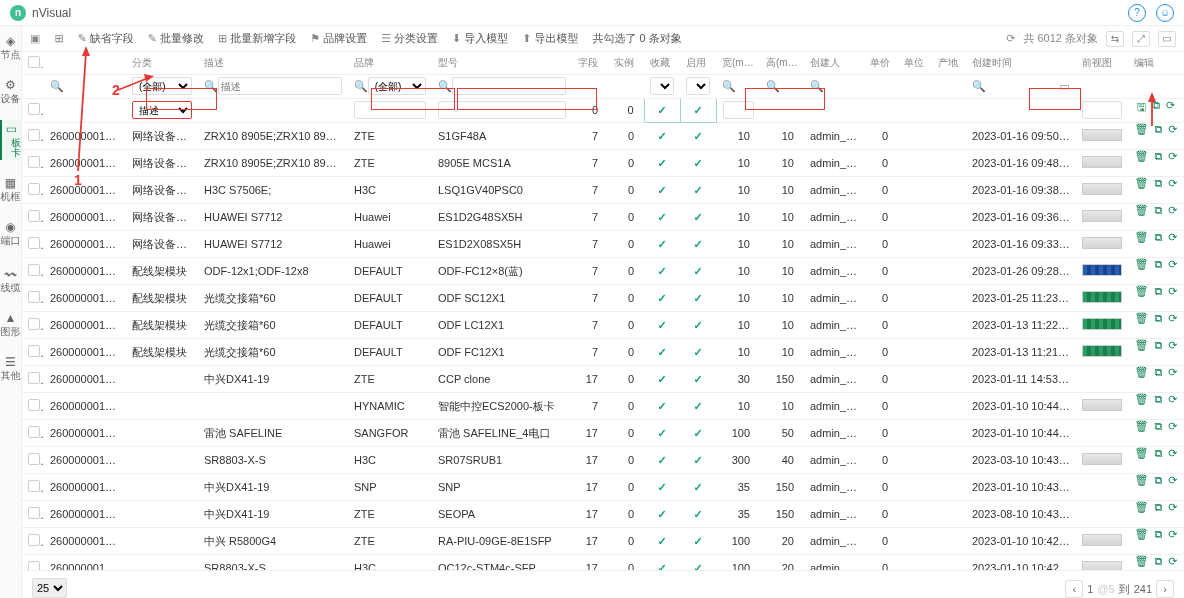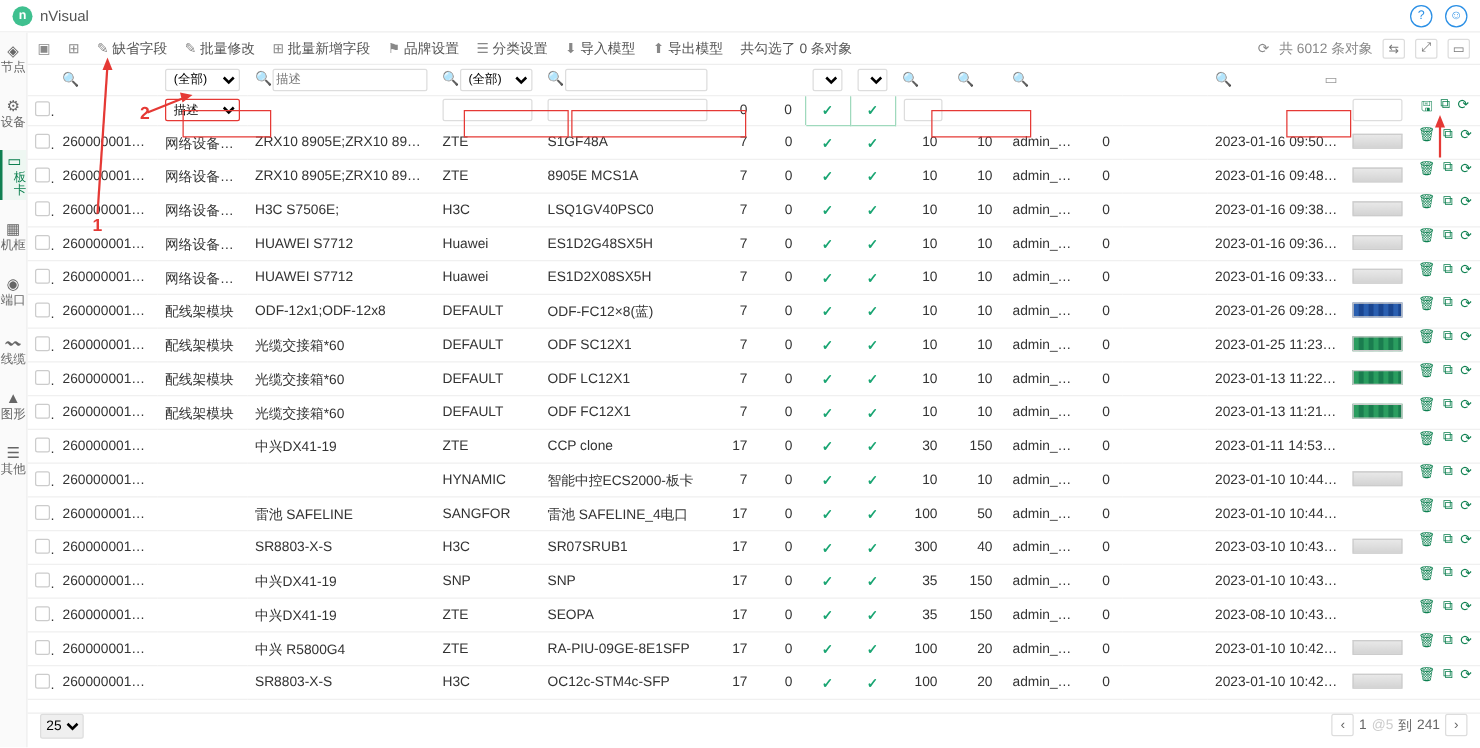--- a/index.html
+++ b/index.html
@@ -29,21 +29,21 @@
 .filter-row td{height:24px}
 .filter-row input,.filter-row select{width:100%;height:18px;border:1px solid #ddd;border-radius:2px;font-size:10px;padding:0 2px;background:#fff}
 td.num{text-align:right;padding-right:10px}
 .chk{width:12px;height:12px;border:1px solid #ccc;border-radius:2px;display:inline-block}
 .check{color:#19a572;font-weight:bold}
 .act{color:#0d8050;display:flex;gap:6px;justify-content:center}
 .act span{cursor:pointer;font-size:11px}
 .thumb{width:40px;height:12px;background:linear-gradient(#e8e8e8,#d4d4d4);border:1px solid #ccc;display:inline-block}
 .thumb.blue{background:repeating-linear-gradient(90deg,#2a5fb0 0 4px,#1a4590 4px 8px)}
 .thumb.green{background:repeating-linear-gradient(90deg,#2a9d5f 0 4px,#1a7d4f 4px 8px)}
-.footer{height:28px;border-top:1px solid #eee;display:flex;align-items:flex-start;padding:0 10px;gap:10px}
+.footer{height:28px;border-top:1px solid #eee;display:flex;align-items:flex-end;padding:0 10px;gap:10px}
 .pg-size{border:1px solid #ddd;border-radius:2px;height:20px;font-size:11px}
 .pager{margin-left:auto;display:flex;align-items:center;gap:4px;color:#666}
 .pg-btn{width:18px;height:18px;border:1px solid #ddd;border-radius:2px;display:flex;align-items:center;justify-content:center;cursor:pointer}
 
 .anno{position:absolute;pointer-events:none}
 .red-box{border:1.5px solid #e53935;position:absolute}
 .red-num{position:absolute;color:#e53935;font-size:14px;font-weight:bold}
 svg.arrow{position:absolute;overflow:visible}
 svg.arrow line,svg.arrow path{stroke:#e53935;stroke-width:1.8;fill:none}
 svg.arrow polygon{fill:#e53935}
@@ -165,20 +165,41 @@
             <col style="width:44px">
             <col style="width:60px">
           <col style="width:34px">
             <col style="width:34px">
             <col style="width:34px">
           <col style="width:110px">
             <col style="width:52px">
             <col style="width:56px">
         </colgroup>
         <thead>
+          <tr id="header-row">
+              <th><span class="chk"></span></th>
+              <th></th>
+              <th>分类</th>
+              <th>描述</th>
+              <th>品牌</th>
+              <th>型号</th>
+              <th>字段</th>
+              <th>实例</th>
+              <th>收藏</th>
+              <th>启用</th>
+              <th>宽(mm)</th>
+              <th>高(mm)</th>
+              <th>创建人</th>
+              <th>单价</th>
+              <th>单位</th>
+              <th>产地</th>
+              <th>创建时间</th>
+              <th>前视图</th>
+              <th>编辑</th>
+            </tr>
           <tr class="filter-row">
             <td></td>
             <td><span class="search-ic">🔍</span></td>
             <td><select><option>(全部)</option></select></td>
             <td><span class="search-ic">🔍</span><input style="width: calc(100% - 14px);" placeholder="描述"></td>
             <td><span class="search-ic">🔍</span><select style="width:calc(100% - 14px)"><option>(全部)</option></select></td>
             <td><span class="search-ic">🔍</span><input style="width: calc(100% - 14px);"></td>
             <td></td>
               <td></td>
             <td><select><option>(全...</option></select></td>

